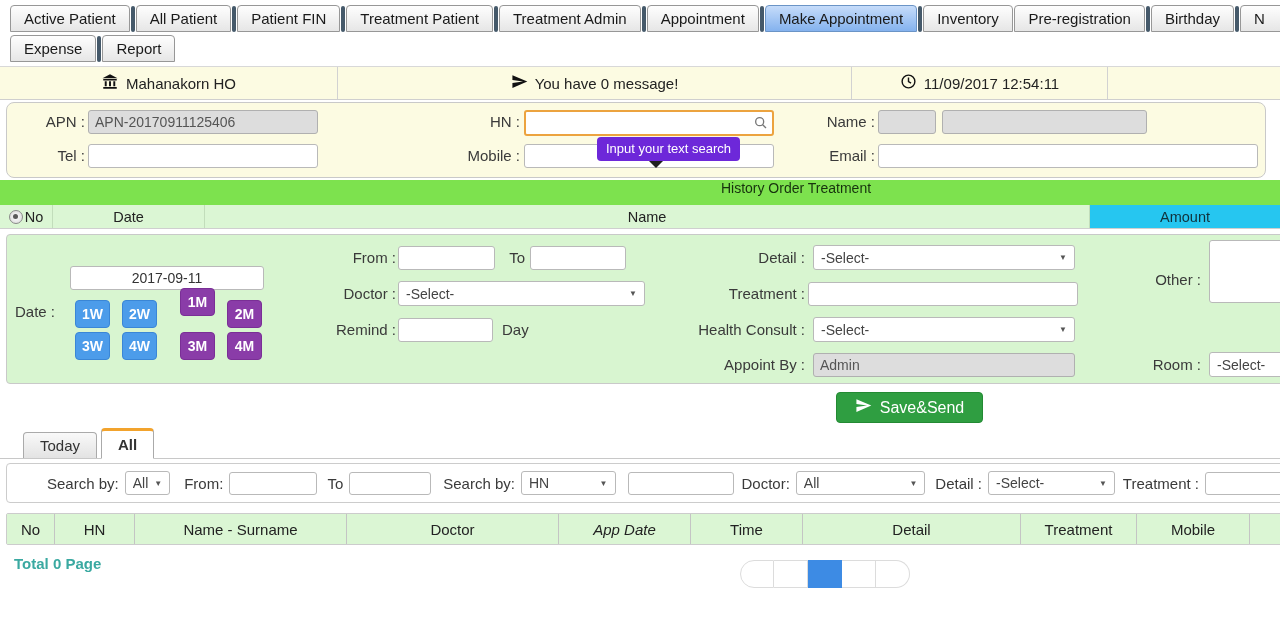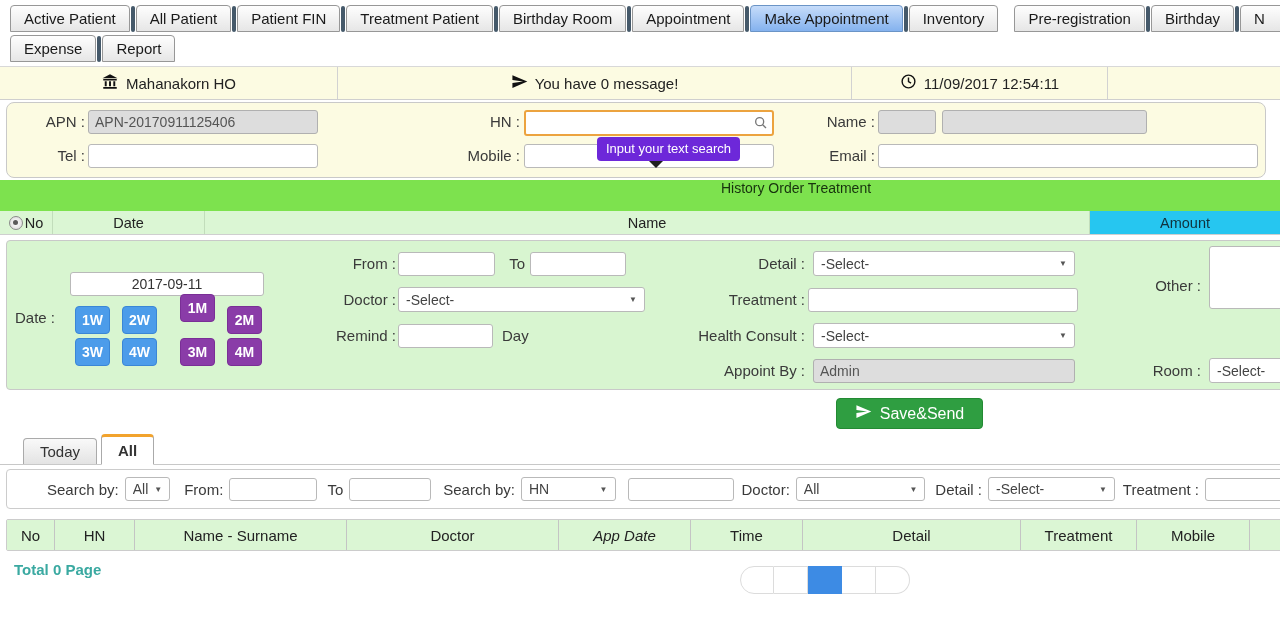--- a/index.html
+++ b/index.html
@@ -52,21 +52,21 @@
   .pform{position:relative;height:76px;background:#fcfbe2;border:1px solid #c9c9c9;
          border-radius:8px;margin:2px 14px 0 6px;box-sizing:border-box;}
   .pform .lbl{position:absolute;text-align:right;}
   .pform .tin{position:absolute;}
   .hn-wrap{position:absolute;left:517px;top:7px;width:250px;height:26px;}
   .hn-input{width:100%;height:26px;border:2px solid #eca33f;border-radius:3px;box-sizing:border-box;
             padding:0 24px 0 6px;font-size:14px;outline:none;}
   .hn-search{position:absolute;right:5px;top:5px;}
 
   
-  .histbar{position:relative;height:31px;background:#7de24e;margin-top:2px;text-align:right;}
+  .histbar{position:relative;height:25px;background:#7de24e;margin-top:2px;text-align:right;}
   .histbar .title{position:absolute;left:796px;top:0;transform:translateX(-50%);
                   font-size:14px;line-height:17px;color:#17320e;}
   .histhead{display:flex;height:23px;border-bottom:1px solid #cfcfcf;}
   .hcell{display:flex;align-items:center;justify-content:center;background:#dbf6d4;
          border-right:1px solid #c2ddbb;box-sizing:border-box;font-size:14.5px;color:#222;gap:2px;}
   .hc-no{width:53px;} .hc-date{width:152px;} .hc-name{width:885px;}
   .hc-amount{flex:1;background:#26c6f0;border-right:none;color:#10323c;}
   .radio{width:12px;height:12px;border-radius:50%;border:1px solid #8a8a8a;
          background:radial-gradient(#fff,#d6d6d6);display:inline-flex;align-items:center;justify-content:center;flex:none;cursor:pointer;}
   .radio .dot{width:5px;height:5px;border-radius:50%;background:#5a5a5a;}
@@ -136,21 +136,21 @@
   <div class="navbar">
     <div class="tabrow">
       <div class="tab">Active Patient</div>
       <i class="tabsep"></i>
       <div class="tab">All Patient</div>
       <i class="tabsep"></i>
       <div class="tab">Patient FIN</div>
       <i class="tabsep"></i>
       <div class="tab">Treatment Patient</div>
       <i class="tabsep"></i>
-      <div class="tab">Birthday Room</div>
+      <div class="tab">Treatment Admin</div>
       <i class="tabsep"></i>
       <div class="tab">Appointment</div>
       <i class="tabsep"></i>
       <div class="tab active">Make Appointment</div>
       <i class="tabsep"></i>
       <div class="tab">Inventory</div>
       <div class="tab pushright">Pre-registration</div>
       <i class="tabsep"></i>
       <div class="tab">Birthday</div>
       <i class="tabsep"></i>

